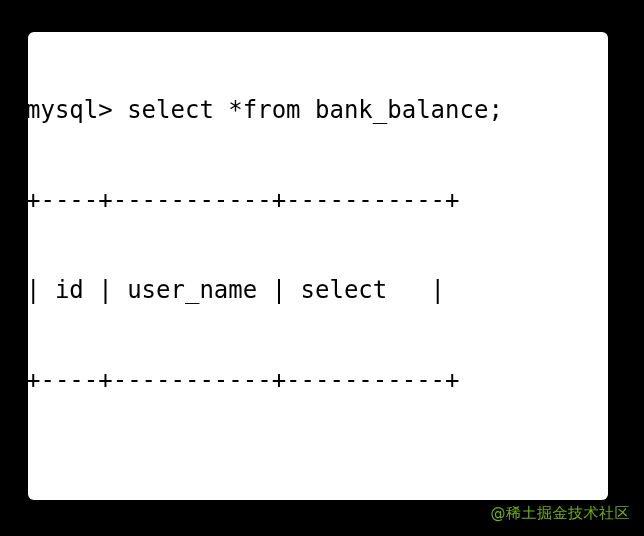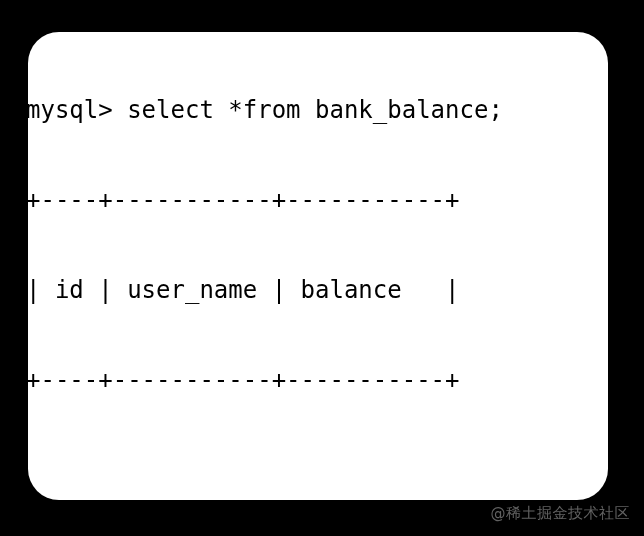--- a/index.html
+++ b/index.html
@@ -21,21 +21,21 @@
     overflow: hidden;
   }
   
   #terminal-panel {
     position: absolute;
     left: 28px;
     top: 32px;
     width: 580px;
     height: 468px;
     background: #ffffff;
-    border-radius: 31px;
+    border-radius: 6px;
     overflow: hidden;
   }
   
   #terminal-text {
     position: absolute;
     left: -2px;
     top: 3px;
     width: 600px;
     margin: 0;
     padding: 0;
@@ -50,39 +50,39 @@
   .term-line {
     height: 30px;
     white-space: pre;
     font-family: "DejaVu Sans Mono", "Liberation Mono", monospace;
   }
   
   #watermark {
     position: absolute;
     right: 14px;
     bottom: 14px;
-    color: #737373;
+    color: #84cc16;
     font-family: "DejaVu Sans", "Liberation Sans", sans-serif;
     font-size: 15px;
     line-height: 18px;
     letter-spacing: 0.5px;
     white-space: pre;
     opacity: 0.85;
   }
 </style>
 </head>
 <body>
 
 <div id="screenshot">
 
   <div id="terminal-panel">
     <div id="terminal-text">
       <div class="term-line">mysql&gt; select *from bank_balance;</div>
       <div class="term-line">+----+-----------+-----------+</div>
-      <div class="term-line">| id | user_name | balance   |</div>
+      <div class="term-line">| id | user_name | select   |</div>
       <div class="term-line">+----+-----------+-----------+</div>
       
       
       
       
       
       
       
       
       

